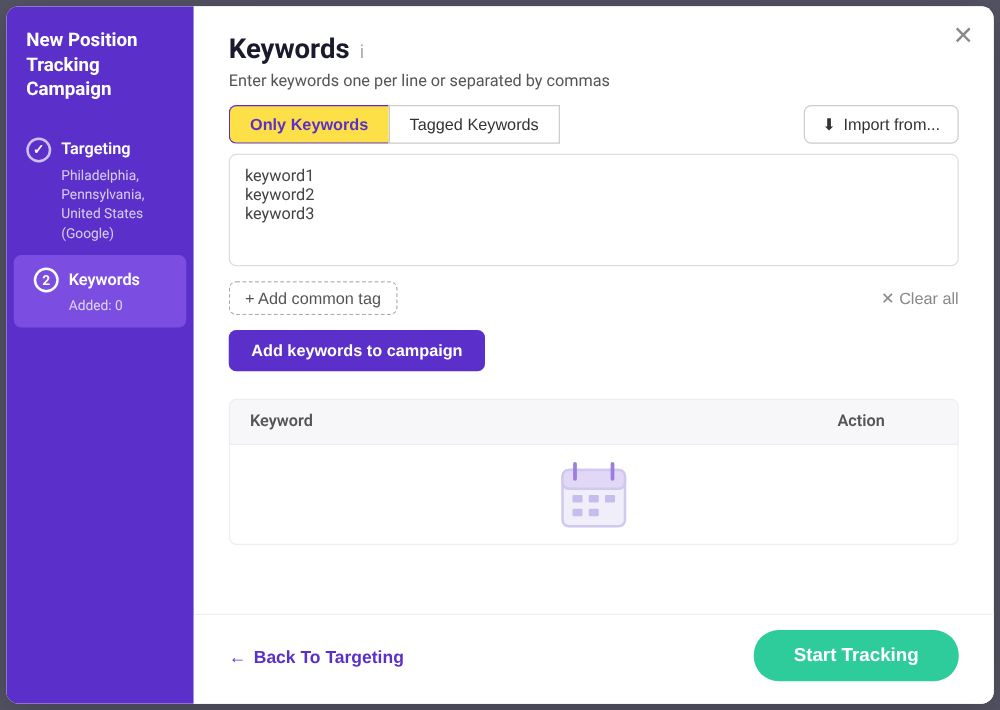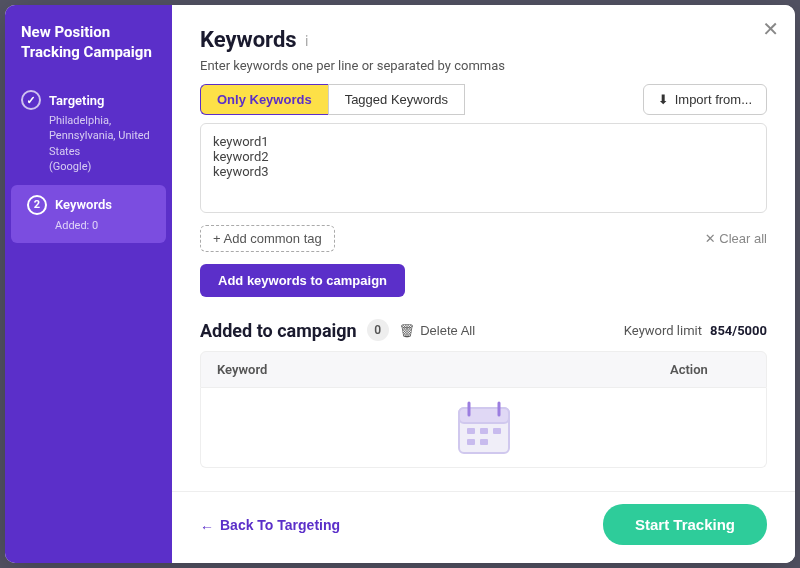--- a/index.html
+++ b/index.html
@@ -26,21 +26,21 @@
       width: 790px;
       height: 558px;
       background: #fff;
       border-radius: 10px;
       overflow: hidden;
       position: relative;
       box-shadow: 0 8px 40px rgba(0,0,0,0.25);
     }
     
     .sidebar {
-      width: 167px;
+      width: 150px;
       background: #5b2fc9;
       color: #fff;
       display: flex;
       flex-direction: column;
       padding: 18px 0 0 0;
       flex-shrink: 0;
     }
     .sidebar-title {
       font-size: 15px;
       font-weight: 700;
@@ -441,32 +441,20 @@
           <button class="clear-btn">
             <span>✕ Clear all</span>
           </button>
         </div>
 
         
         <button class="add-keywords-btn">Add keywords to campaign</button>
 
         
         <div class="added-section">
-          <div class="added-header">
-            <span class="added-title">Added to campaign</span>
-            <span class="count-badge">0</span>
-            <button class="delete-all-btn">
-              <span>🗑</span>
-              <span>Delete All</span>
-            </button>
-            <div class="keyword-limit-text">
-              <span>Keyword limit</span>
-              <span class="keyword-limit-num">854/5000</span>
-            </div>
-          </div>
 
           <div class="table-header">
             <div class="th-keyword">Keyword</div>
             <div class="th-action">Action</div>
           </div>
 
           <div class="empty-state">
             <div class="calendar-icon-area">
               <svg width="70" height="70" viewBox="0 0 70 70" fill="none" xmlns="http://www.w3.org/2000/svg">
                 <rect x="10" y="15" width="50" height="45" rx="5" fill="#f0eef8" stroke="#d0c8ee" stroke-width="2"></rect>

